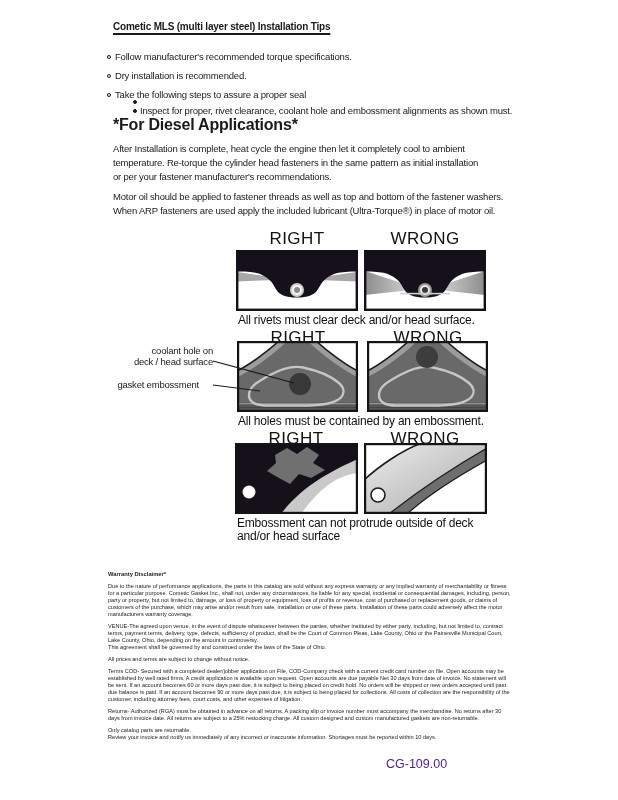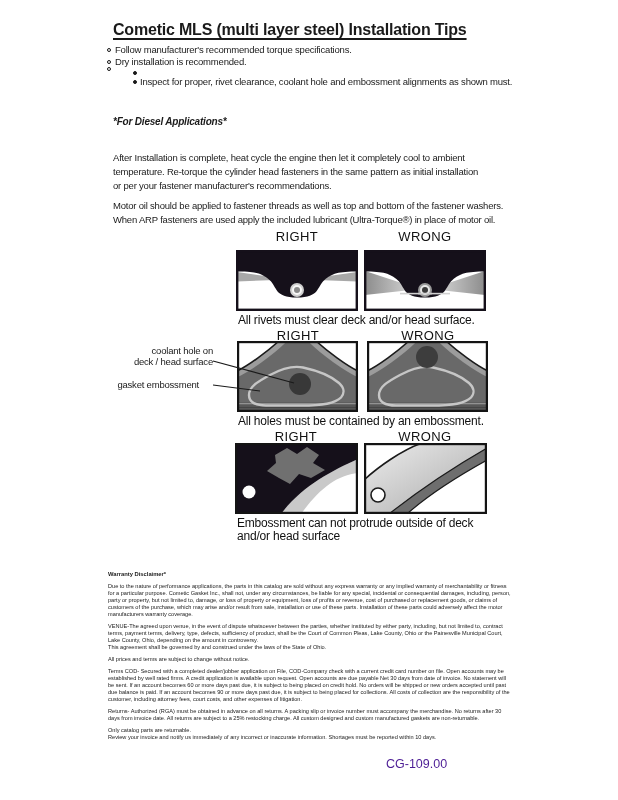--- a/index.html
+++ b/index.html
@@ -11,48 +11,48 @@
     font-family: "Liberation Sans", "DejaVu Sans", sans-serif;
     color: #1a1a1a;
     -webkit-font-smoothing: antialiased;
   }
   .abs { position: absolute; }
   .prewrap { white-space: pre-line; }
 
   
   .page-title {
     left: 113px; top: 21px;
-    font-size: 16px; font-weight: bold; letter-spacing: -0.2px;
+    font-size: 10px; font-weight: bold; letter-spacing: -0.2px;
     text-decoration: underline;
     text-underline-offset: 3px;
     text-decoration-thickness: 1.5px;
   }
 
   
   .bullets { left: 107px; top: 44px; width: 480px; font-size: 9.5px; letter-spacing: -0.2px; }
-  .bullet-line { line-height: 12px; display: flex; align-items: baseline; }
+  .bullet-line { line-height: 12px; display: flex; align-items: baseline; margin-top: 7px; }
   .bullet-line .marker {
     width: 4px; height: 4px; border: 1px solid #1a1a1a; border-radius: 50%;
     display: inline-block; margin-right: 4px; flex: 0 0 auto;
     position: relative; top: -1px;
   }
   .sub-bullet-line { line-height: 12px; display: flex; align-items: baseline; padding-left: 26px; }
   .sub-bullet-line .marker {
     width: 4px; height: 4px; background: #1a1a1a; border: 1px solid #1a1a1a; border-radius: 50%;
     display: inline-block; margin-right: 3px; flex: 0 0 auto;
     position: relative; top: -1px;
   }
 
   
   .diesel { left: 113px; top: 116px; width: 440px; font-size: 9.5px; letter-spacing: -0.2px; }
-  .diesel-heading { font-size: 10px; font-weight: bold; margin-bottom: 24px; letter-spacing: -0.2px; font-style: italic; }
+  .diesel-heading { font-size: 16px; font-weight: bold; margin-bottom: 8px; letter-spacing: -0.2px; }
   .diesel p { line-height: 14px; margin-bottom: 6px; }
 
   
-  .dlabel { width: 122px; text-align: center; font-size: 13px; letter-spacing: 0.4px; color: #111; }
+  .dlabel { width: 122px; text-align: center; font-size: 17px; letter-spacing: 0.4px; color: #111; }
   .caption { font-size: 12px; letter-spacing: -0.2px; color: #111; line-height: 12.5px; }
 
   .panel { position: absolute; display: block; }
 
   
   .annot { width: 103px; text-align: right; font-size: 9.5px; line-height: 11px; letter-spacing: -0.2px; }
 
   
   .legal { left: 108px; top: 571px; width: 405px; font-size: 5.6px; line-height: 7px; color: #222; }
   .legal .lg-head { font-weight: bold; margin-bottom: 5px; font-size: 5.8px; }
@@ -70,20 +70,21 @@
   <div class="bullet-line">
       <span class="marker"></span>
       <span>Follow manufacturer's recommended torque specifications.</span>
     </div>
   <div class="bullet-line">
       <span class="marker"></span>
       <span>Dry installation is recommended.</span>
     </div>
   <div class="bullet-line">
       <span class="marker"></span>
+      <span>Take the following steps to assure a proper seal</span>
     </div>
   <div class="sub-bullet-line">
       <span class="marker"></span>
     </div>
   <div class="sub-bullet-line">
       <span class="marker"></span>
       <span>Inspect for proper, rivet clearance, coolant hole and embossment alignments as shown must.</span>
     </div>
 </div>
 

